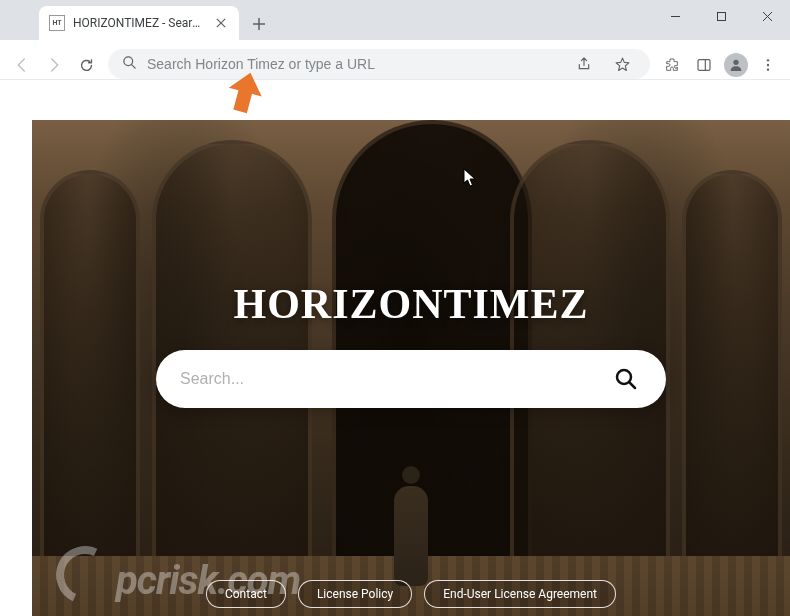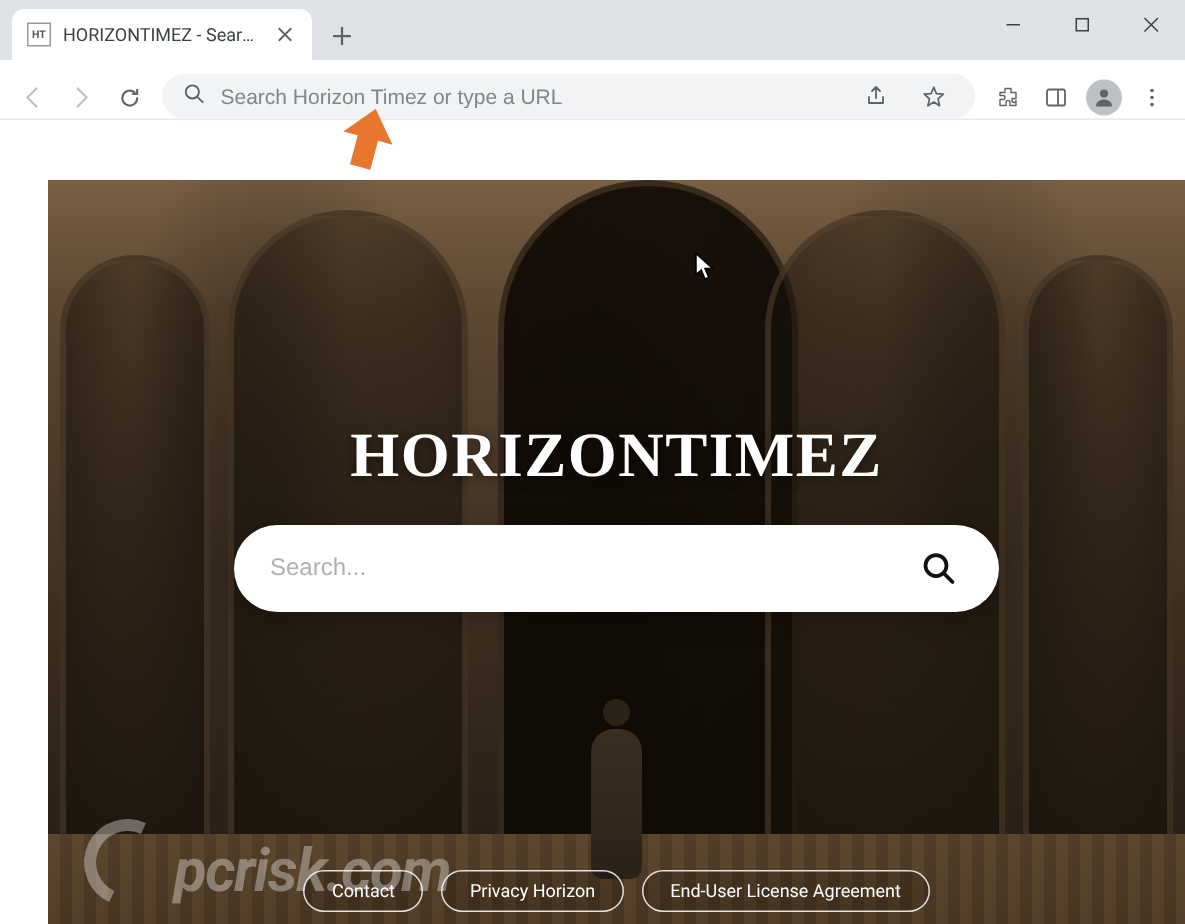--- a/index.html
+++ b/index.html
@@ -26,20 +26,21 @@
       border-radius: 8px 8px 0 0;
       height: 34px;
       width: 200px;
       display: flex;
       align-items: center;
       padding: 0 10px;
       gap: 8px;
       font-size: 12px;
       color: #3c4043;
       position: relative;
+      margin-left: 31px;
     }
     .tab-favicon {
       width: 16px;
       height: 16px;
       background: #fff;
       border: 1px solid #999;
       display: flex;
       align-items: center;
       justify-content: center;
       font-size: 7px;
@@ -382,21 +383,21 @@
       </div>
     </div>
 
     <div class="figure">
       <div class="head"></div>
       <div class="body"></div>
     </div>
 
     <div class="footer-links">
       <div class="footer-pill">Contact</div>
-      <div class="footer-pill">Privacy Horizon</div>
+      <div class="footer-pill">License Policy</div>
       <div class="footer-pill">End-User License Agreement</div>
     </div>
 
     <div class="watermark">
       <div class="wm-circle"></div>
       <div class="wm-text">pcrisk.com</div>
     </div>
   </div>
 </div>
 

